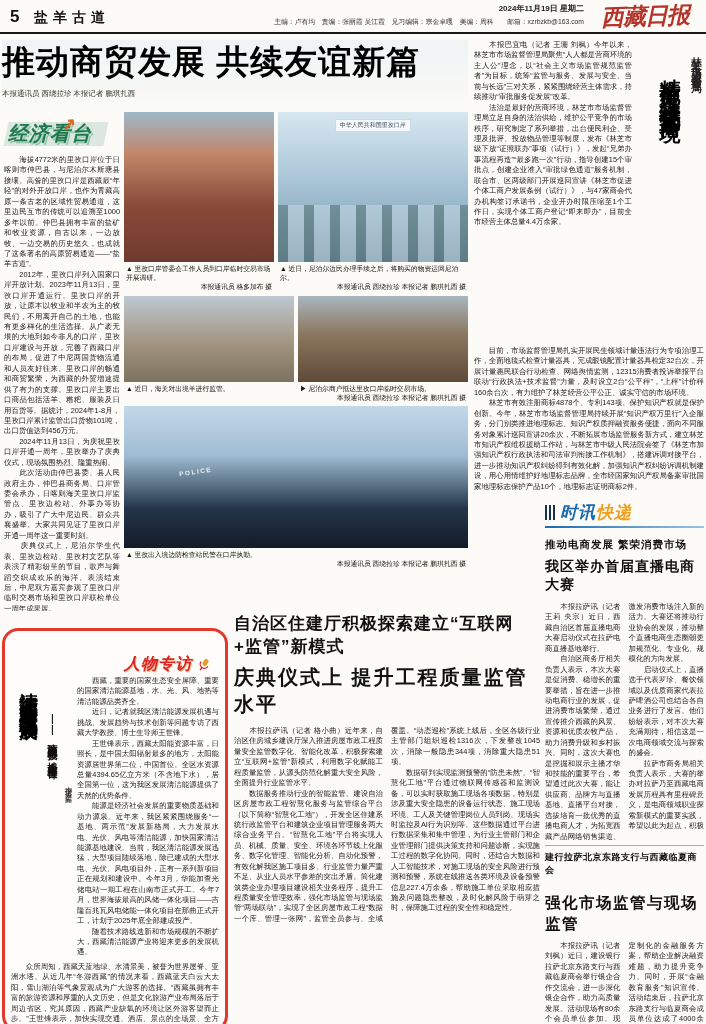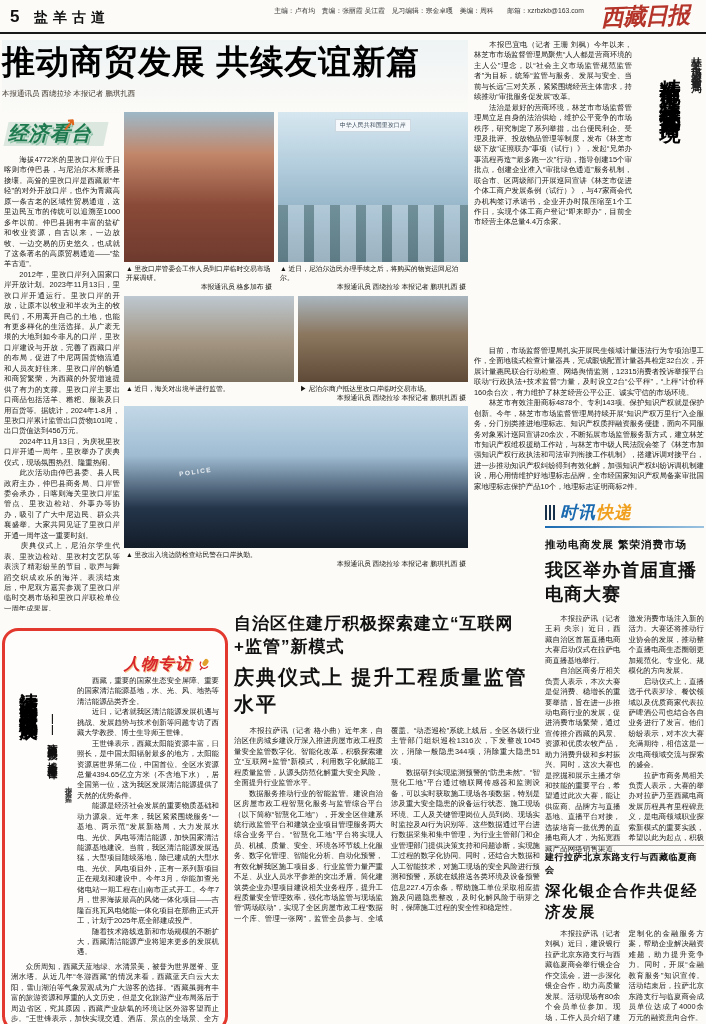--- a/index.html
+++ b/index.html
@@ -78,27 +78,27 @@
 
   
   #shixun { left:545px; top:500px; width:159px; height:342px; }
   .shixun-logo { display:flex; align-items:center; height:24px; }
   .shixun-bars { width:12px; height:15px; margin-right:3px;
     background:repeating-linear-gradient(90deg,#17324a 0 2px, transparent 2px 4px); }
   .shixun-a { font-size:17px; font-weight:900; font-style:italic; color:#1a6ab0; letter-spacing:1px; }
   .shixun-b { font-size:17px; font-weight:900; font-style:italic; color:#f0a01e; letter-spacing:1px; }
   .shixun-underline { height:2px; background:linear-gradient(90deg,#1a6ab0,#9cc3e0); margin:2px 0 10px 0; }
   .shixun-kicker { font-size:10.5px; font-weight:800; letter-spacing:1px; margin-bottom:6px; }
-  .shixun-headline { font-size:18px; font-weight:900; letter-spacing:1px; font-family:Liberation Serif, serif; margin-bottom:8px; }
+  .shixun-headline { font-size:14px; font-weight:900; letter-spacing:1px; font-family:Liberation Serif, serif; margin-bottom:8px; }
   .cols2 { column-count:2; column-gap:8px; }
   #shixun-body { height:246px; }
 
   
   #bank { left:545px; top:845px; width:159px; height:174px; border-top:1px solid #aaa; padding-top:5px; }
-  .bank-kicker { font-size:9px; font-weight:800; letter-spacing:.5px; margin-bottom:4px; }
+  .bank-kicker { font-size:9px; font-weight:800; letter-spacing:.5px; margin-bottom:16px; }
   .bank-headline { font-size:15.5px; font-weight:900; letter-spacing:1.5px; font-family:"Liberation Serif", serif; margin-bottom:6px; }
   #bank-body { height:118px; }
 
   
   #interview { left:2px; top:628px; width:226px; height:404px;
     border:3px solid #e2382e; border-radius:16px; background:#fffdfb; padding:21px 6px; }
   .intv-logo-row { display:flex; justify-content:flex-end; align-items:center; height:24px; padding-right:8px; }
   .intv-logo-text { font-size:16px; font-weight:900; font-style:italic;
     color:#d8262a; letter-spacing:1px; text-shadow:1px 1px 0 #f6c28d; }
   .intv-mic { width:15px; height:15px; margin-left:4px; transform:rotate(35deg); }
@@ -118,20 +118,21 @@
 </style>
 </head>
 <body>
 
 <div id="page">
 
   <div id="header" class="abs">
     <span class="pagenum">5</span>
     <span class="section-name">盐羊古道</span>
     <div class="masthead-info">
+      <div class="masthead-date">2024年11月19日 星期二</div>
       <div class="masthead-staff">主编：卢有均　责编：张丽霞 吴江霞　见习编辑：宗金卓嘎　美编：周科　　邮箱：xzrbzkb@163.com</div>
     </div>
     <div class="paper-logo">西藏日报</div>
   </div>
 
   <div id="headline-block" class="abs">
     <div class="main-headline">推动商贸发展  共续友谊新篇</div>
     <div class="main-byline">本报通讯员 西绕拉珍  本报记者 鹏琪扎西</div>
   </div>
 
@@ -209,21 +210,21 @@
     <div class="shixun-kicker">推动电商发展  繁荣消费市场</div>
     <div class="shixun-headline">我区举办首届直播电商大赛</div>
     <div id="shixun-body" class="body-text cols2">　　本报拉萨讯（记者 王莉 央宗）近日，西藏自治区首届直播电商大赛启动仪式在拉萨电商直播基地举行。
 　　自治区商务厅相关负责人表示，本次大赛是促消费、稳增长的重要举措，旨在进一步推动电商行业的发展，促进消费市场繁荣，通过宣传推介西藏的风景、资源和优质农牧产品，助力消费升级和乡村振兴。同时，这次大赛也是挖掘和展示主播才华和技能的重要平台，希望通过此次大赛，能让供应商、品牌方与直播基地、直播平台对接，选拔培育一批优秀的直播电商人才，为拓宽西藏产品网络销售渠道、激发消费市场注入新的活力。大赛还将推动行业协会的发展，推动整个直播电商生态圈朝更加规范化、专业化、规模化的方向发展。
 　　启动仪式上，直播选手代表罗珍、餐饮领域以及优质商家代表拉萨啤酒公司也结合各自业务进行了发言。他们纷纷表示，对本次大赛充满期待，相信这是一次电商领域交流与探索的盛会。
 　　拉萨市商务局相关负责人表示，大赛的举办对拉萨乃至西藏电商发展历程具有里程碑意义，是电商领域职业探索新模式的重要实践，希望以此为起点，积极引导直播电商行业健康发展。</div>
   </div>
 
   <div id="bank" class="abs">
     <div class="bank-kicker">建行拉萨北京东路支行与西藏临夏商会</div>
-    <div class="bank-headline">深化银企合作共促经济发展</div>
+    <div class="bank-headline">强化市场监管与现场监管</div>
     <div id="bank-body" class="body-text cols2">　　本报拉萨讯（记者 刘枫）近日，建设银行拉萨北京东路支行与西藏临夏商会举行银企合作交流会，进一步深化银企合作，助力高质量发展。活动现场有80余个会员单位参加。现场，工作人员介绍了建设银行针对小微企业的金融产品政策，并提供定制化的金融服务方案，帮助企业解决融资难题，助力提升竞争力。同时，开展“金融教育服务”知识宣传。活动结束后，拉萨北京东路支行与临夏商会成员单位达成了4000余万元的融资意向合作。
 　　此次合作不仅缓解了小微企业融资压力，还优化了金融资源配置，提升了金融服务实体经济的效率，展示了银企合作在推动经济高质量发展中的关键作用。未来，建行西藏分行将继续积极践行国有大行的责任担当，不断创新金融服务模式，着力服务实体经济，共同推动地方经济繁荣发展。</div>
   </div>
 
   <div id="interview" class="abs">
     <div class="intv-logo-row">
       <span class="intv-logo-text">人物专访</span>
       <svg class="intv-mic" viewBox="0 0 16 16">
         <rect x="6" y="1" width="5" height="8" rx="2.5" fill="#e0a02a"></rect>
         <path d="M4 7 a4.5 4.5 0 0 0 9 0" fill="none" stroke="#d8262a" stroke-width="1.4"></path>

